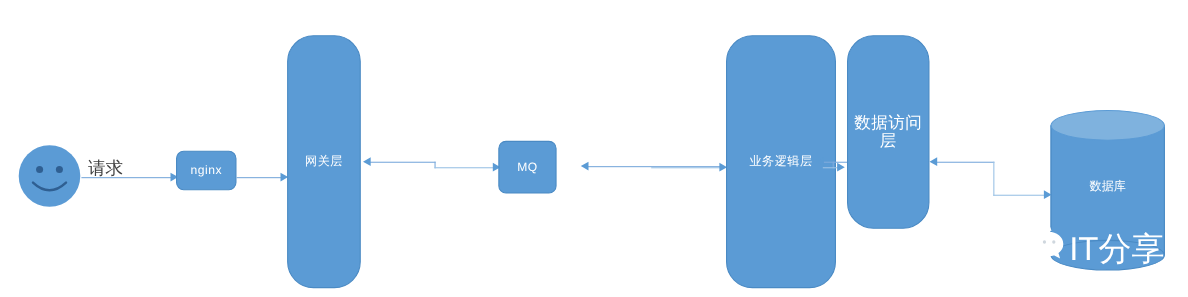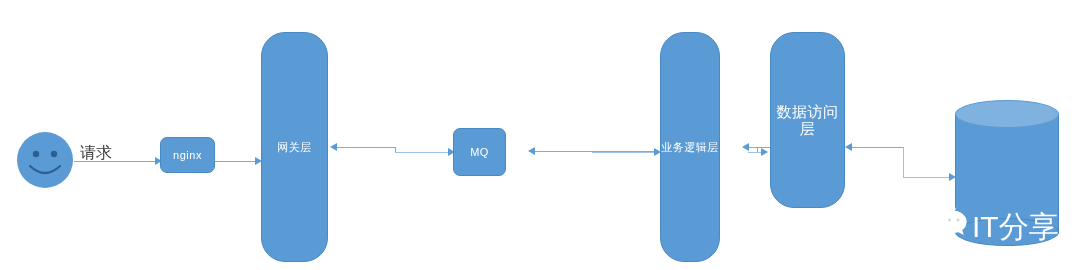--- a/index.html
+++ b/index.html
@@ -190,21 +190,21 @@
 
   <div class="node small" id="mq" style="left:453px; top:128px; width:53px; height:48px; font-size:11px;">
     <span class="node-label">MQ</span>
   </div>
 
   <div class="hline" style="left:534px; top:151px; width:124px;"></div>
   <div class="arrow arrow-left" style="left:528px; top:147px;"></div>
   <div class="hline thick" style="left:592px; top:152px; width:66px;"></div>
   <div class="arrow arrow-right" style="left:654px; top:148px;"></div>
 
-  <div class="node tall" id="business" style="left:660px; top:32px; width:60px; height:230px; font-size:11px;">
+  <div class="node tall" id="business" style="left:660px; top:32px; width:100px; height:230px; font-size:11px;">
     <span class="node-label">业务逻辑层</span>
   </div>
 
   <div class="hline" style="left:748px; top:147px; width:22px;"></div>
   <div class="arrow arrow-left" style="left:742px; top:143px;"></div>
   <div class="vline" style="left:757px; top:147px; height:6px;"></div>
   <div class="hline thick" style="left:748px; top:152px; width:14px;"></div>
   <div class="arrow arrow-right" style="left:761px; top:148px;"></div>
 
   <div class="node tall" id="data-access" style="left:770px; top:32px; width:75px; height:176px; font-size:15px;text-align:center;">
@@ -216,20 +216,21 @@
 
   <div class="vline thick" style="left:903px; top:147px; height:31px;"></div>
 
   <div class="hline thick" style="left:903px; top:177px; width:47px;"></div>
   <div class="arrow arrow-right" style="left:949px; top:173px;"></div>
 
   <div id="database">
     <div id="db-body"></div>
     <div id="db-bottom"></div>
     <div id="db-top"></div>
+    <div id="db-label">数据库</div>
   </div>
 
   <div id="watermark">
     <span>
       <svg width="46" height="40" viewBox="0 0 46 40" xmlns="http://www.w3.org/2000/svg">
 
         <path d="M16 3 C7.2 3 1 8.7 1 15.3 c0 3.7 2 7 5.2 9.2 l-1.3 4.3 4.8-2.5 c2 .6 4.1 .9 6.3 .9 .6 0 1.2 0 1.8-.1 -.5-1.2-.8-2.5-.8-3.9 0-6.4 6.3-11.5 14.1-11.5 .5 0 1 0 1.5 .1 C31.6 7 24.5 3 16 3 Z" fill="none" stroke="#ffffff" stroke-width="2"></path>
         <circle cx="11" cy="12.5" r="1.8" fill="#ffffff"></circle>
         <circle cx="21" cy="12.5" r="1.8" fill="#ffffff"></circle>
 

